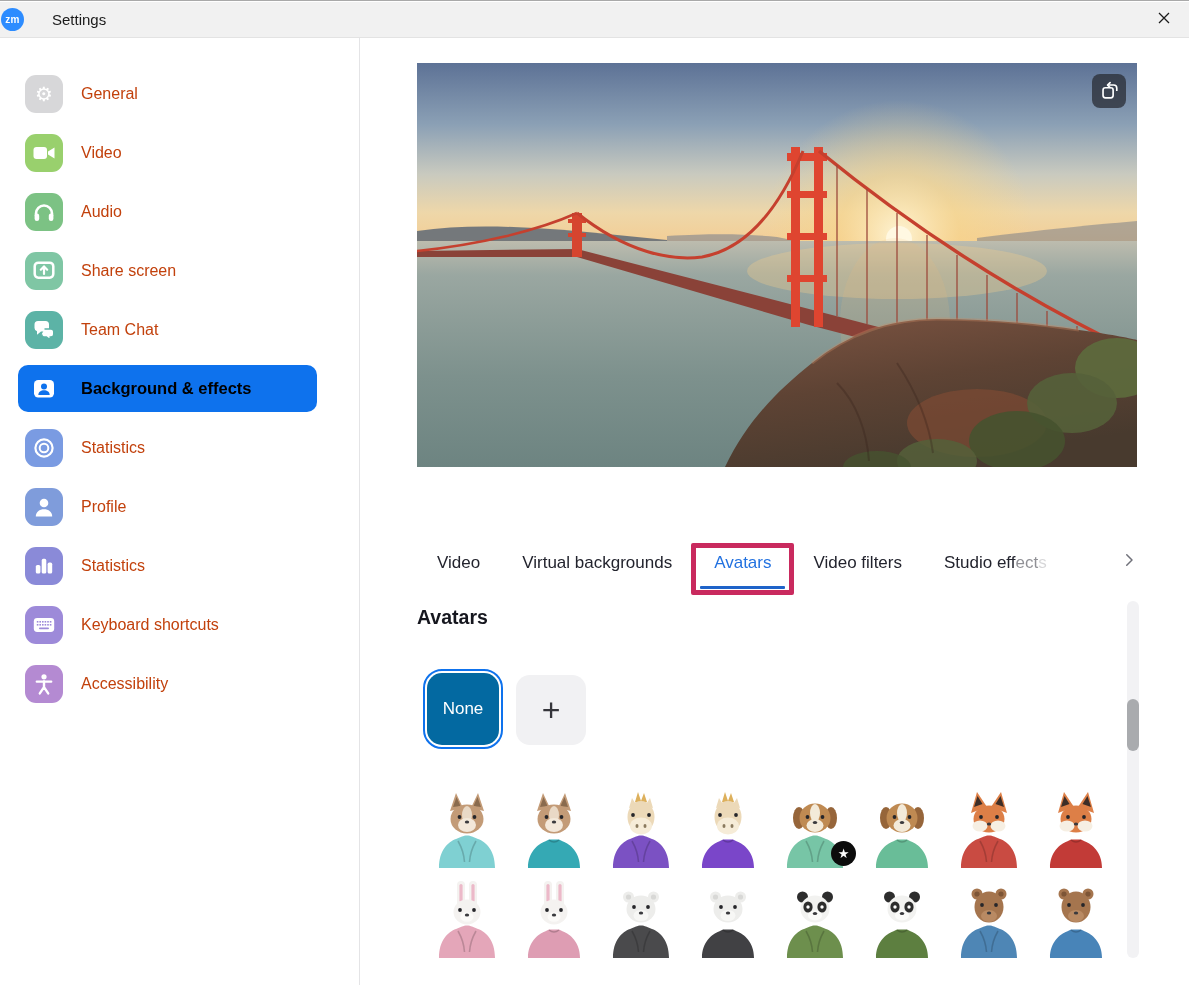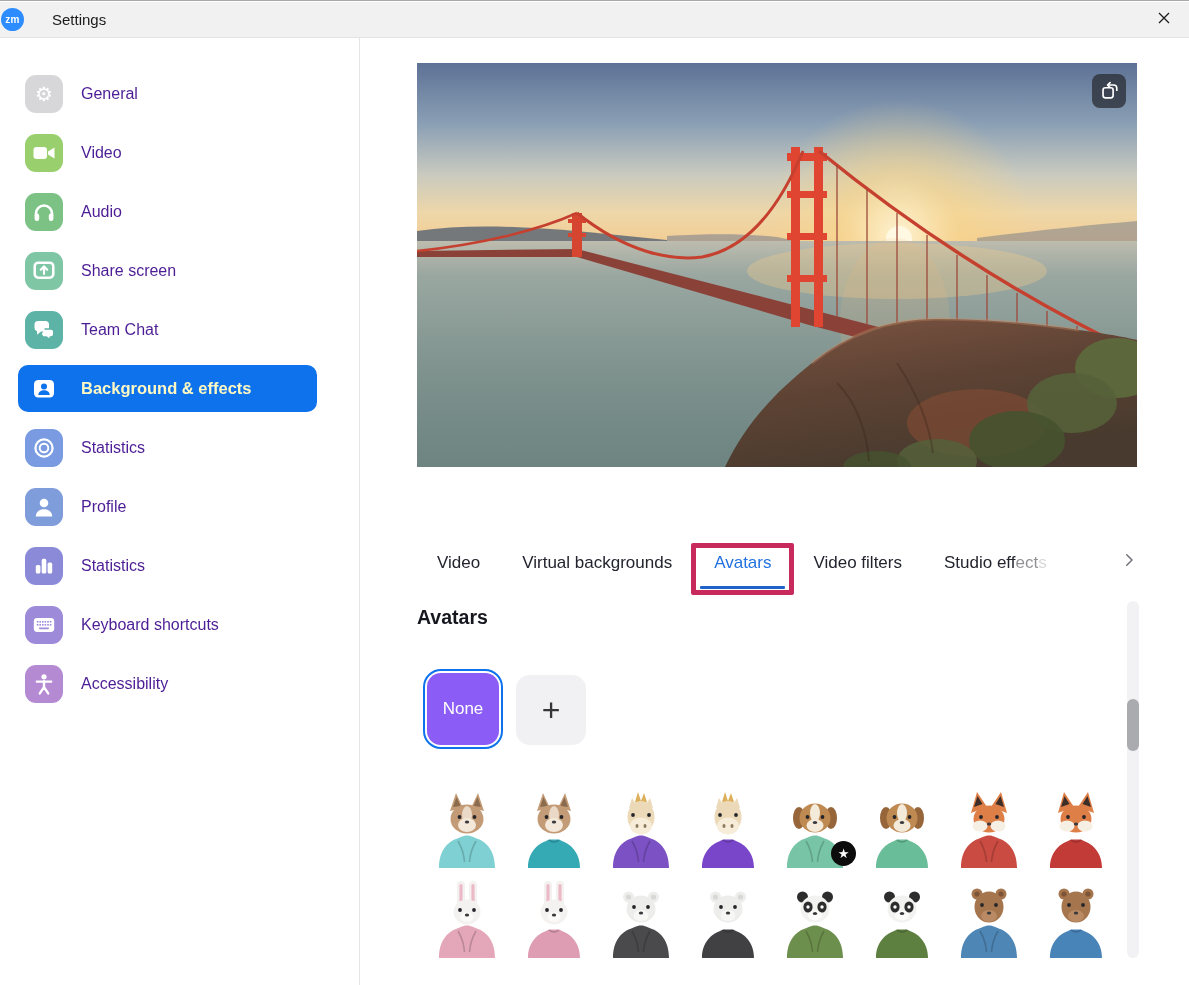--- a/index.html
+++ b/index.html
@@ -29,25 +29,25 @@
     position:absolute;left:0;top:37px;width:360px;height:948px;background:#fff;
     border-right:1px solid #e4e4e6;box-sizing:border-box;padding-top:26px;
   }
   .s-item{
     height:59px;display:flex;align-items:center;padding-left:25px;cursor:pointer;
   }
   .s-item .s-icon{
     width:38px;height:38px;border-radius:11px;flex:0 0 38px;
     display:flex;align-items:center;justify-content:center;
   }
-  .s-item .s-label{margin-left:18px;font-size:16px;color:#4c1d95;}
+  .s-item .s-label{margin-left:18px;font-size:16px;color:#c2410c;}
   .s-item.selected{
     height:47px;margin:6px 42px 6px 18px;padding-left:7px;border-radius:10px;
   }
-  .s-item.selected .s-label{color:#fef9c3;font-weight:bold;font-size:16.5px;}
+  .s-item.selected .s-label{color:#000000;font-weight:bold;font-size:16.5px;}
   
   .main{position:absolute;left:361px;top:37px;width:828px;height:948px;background:#fff;}
   .preview{
     position:absolute;left:56px;top:25px;width:720px;height:404px;overflow:hidden;background:#5d7296;
   }
   .preview svg{display:block;}
   .rotate-btn{
     position:absolute;right:11px;top:11px;width:34px;height:34px;border-radius:8px;
     background:rgba(44,48,56,.78);display:flex;align-items:center;justify-content:center;cursor:pointer;
   }
@@ -327,21 +327,21 @@
     </div>
   <div class="more-tabs">
     <span>
       <svg width="18" height="18" viewBox="0 0 24 24">
           <path d="M9 5 l7 7 -7 7" stroke="#70717a" stroke-width="2" fill="none" stroke-linecap="round" stroke-linejoin="round"></path>
         </svg>
     </span>
   </div>
 
   <div class="section-heading">Avatars</div>
-  <div class="none-btn" id="none-btn" style="background: #8b5cf6; outline: rgb(14, 114, 237) solid 2.5px; outline-offset: 2px;">
+  <div class="none-btn" id="none-btn" style="background: #0369a1; outline: rgb(14, 114, 237) solid 2.5px; outline-offset: 2px; border-radius: 15px;">
     <span>None</span>
   </div>
   <div class="add-btn">
     <span>+</span>
   </div>
   <div class="avatar-grid" id="avatar-grid">
       <div class="avatar-cell">
         <svg width="72" height="80" viewBox="0 0 72 80">
           <path d="M8,78 C8,60 17,52 25,49 L31,46.5 C33.5,45 38.5,45 41,46.5 L47,49 C55,52 64,60 64,78 Z" fill="#7fd0d2"></path>
             <path d="M27,51 C31,58 33,64 33.5,72 M45,51 C41,58 39,64 38.5,72" stroke="rgba(0,0,0,0.18)" stroke-width="1.6" fill="none"></path>

